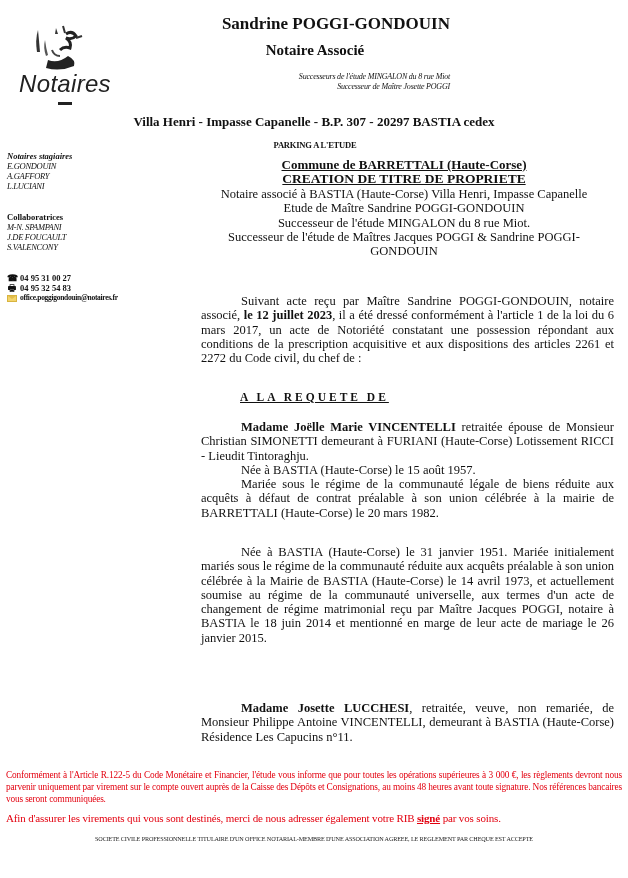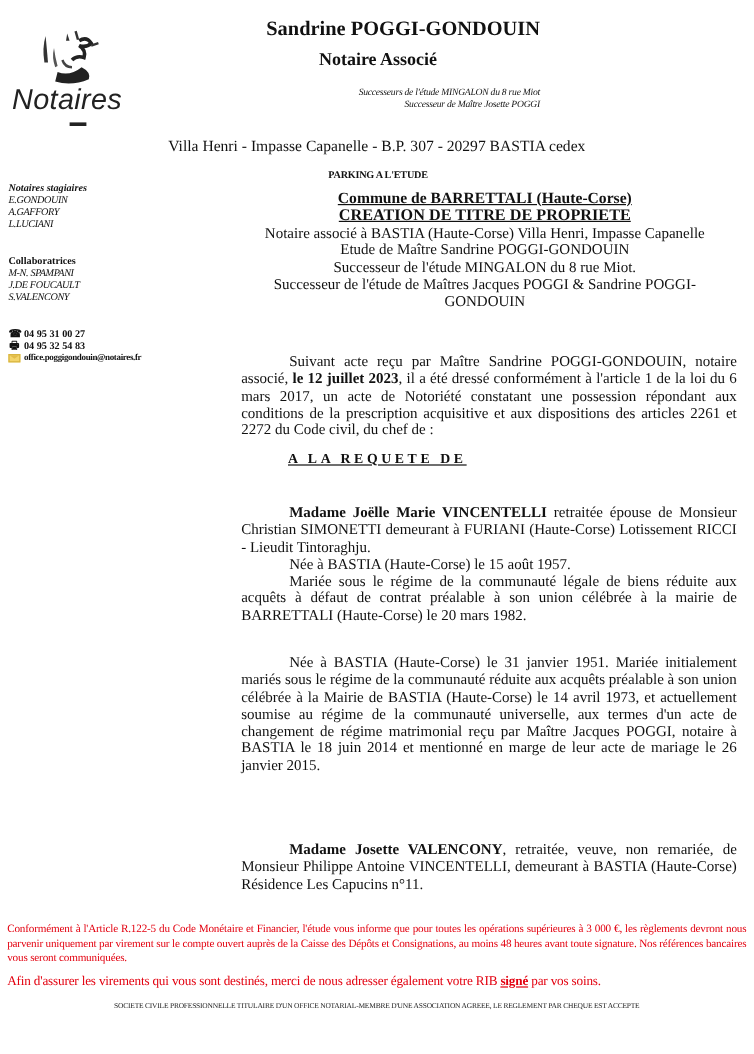--- a/index.html
+++ b/index.html
@@ -6,30 +6,30 @@
   body {
     width: 628px; height: 878px; position: relative; overflow: hidden;
     font-family: "Liberation Serif", "DejaVu Serif", serif; color: #111;
   }
   .abs { position: absolute; }
 
   
   #logo { left: 8px; top: 20px; width: 110px; height: 88px; }
   #logo svg { width: 110px; height: 88px; }
   #logo-text {
-    position: absolute; left: 2px; top: 50px; width: 110px; text-align: left;
+    position: absolute; left: 2px; top: 50px; width: 110px; text-align: center;
     font-family: "Liberation Sans", "DejaVu Sans", sans-serif; font-style: italic;
     font-size: 24px; color: #222; letter-spacing: 0.3px;
   }
 
   
   #hdr-name { left: 180px; top: 14px; width: 270px; text-align: right; font-weight: bold; font-size: 17px; }
   #hdr-title { left: 180px; top: 42px; width: 270px; text-align: center; font-weight: bold; font-size: 15px; }
   #hdr-succ { left: 180px; top: 72px; width: 270px; text-align: right; font-style: italic; font-size: 8px; line-height: 10px; letter-spacing: -0.2px; }
-  #hdr-address { left: 0; top: 114px; width: 628px; text-align: center; font-weight: normal; font-size: 13px; }
+  #hdr-address { left: 0; top: 114px; width: 628px; text-align: center; font-weight: bold; font-size: 13px; }
   #hdr-parking { left: 180px; top: 140px; width: 270px; text-align: center; font-weight: bold; font-size: 8.5px; letter-spacing: -0.2px; }
 
   
   #sidebar { left: 7px; top: 151px; width: 130px; font-size: 8.5px; line-height: 10px; }
   .sb-head { font-weight: bold; font-style: italic; }
   .sb-head.plain { font-style: normal; }
   .sb-item { font-style: italic; letter-spacing: -0.3px; font-family: Liberation Serif, serif; }
   .sb-gap { height: 21px; }
   .sb-gap2 { height: 21px; }
   .sb-contact { font-weight: bold; display: flex; align-items: center; gap: 3px; }
@@ -40,21 +40,21 @@
     border-left: 4px solid transparent; border-right: 4px solid transparent; border-top: 3px solid #e2bc4a; }
 
   
   #title-block { left: 180px; top: 158px; width: 448px; text-align: center; font-size: 12.5px; line-height: 14.4px; }
   .tb-bold { font-weight: bold; text-decoration: underline; font-size: 13px; }
 
   
   .body-p { left: 201px; width: 413px; font-size: 12.5px; line-height: 14.3px; text-align: justify; }
   .indent { text-indent: 40px; }
   b { font-weight: bold; }
-  #requete { left: 240px; top: 377px; font-weight: bold; text-decoration: underline; font-size: 11.5px; letter-spacing: 3px; }
+  #requete { left: 240px; top: 391px; font-weight: bold; text-decoration: underline; font-size: 11.5px; letter-spacing: 3px; }
 
   
   .red { color: #e3000f; }
   #foot-notice { left: 6px; top: 769px; width: 616px; font-size: 9.3px; line-height: 12px; text-align: justify; letter-spacing: -0.15px; }
   #foot-rib { left: 6px; top: 812px; width: 616px; font-size: 11px; line-height: 12px; letter-spacing: -0.15px; }
   #foot-rib u { font-weight: bold; }
   #foot-scp { left: 0; top: 835px; width: 628px; text-align: center; font-size: 6.2px; letter-spacing: -0.15px; color: #222; }
 </style>
 </head>
 <body>
@@ -127,20 +127,20 @@
   <div class="indent"><b>Madame Joëlle Marie VINCENTELLI</b><span> retraitée épouse de Monsieur Christian SIMONETTI demeurant à FURIANI (Haute-Corse) Lotissement RICCI - Lieudit Tintoraghju.</span></div>
   <div class="indent">Née à BASTIA (Haute-Corse) le 15 août 1957.</div>
   <div class="indent">Mariée sous le régime de la communauté légale de biens réduite aux acquêts à défaut de contrat préalable à son union célébrée à la mairie de BARRETTALI (Haute-Corse) le 20 mars 1982.</div>
 </div>
 
 <div class="abs body-p" style="top:545px;">
   <div class="indent">Née à BASTIA (Haute-Corse) le 31 janvier 1951. Mariée initialement mariés sous le régime de la communauté réduite aux acquêts préalable à son union célébrée à la Mairie de BASTIA (Haute-Corse) le 14 avril 1973, et actuellement soumise au régime de la communauté universelle, aux termes d'un acte de changement de régime matrimonial reçu par Maître Jacques POGGI, notaire à BASTIA le 18 juin 2014 et mentionné en marge de leur acte de mariage le 26 janvier 2015.</div>
 </div>
 
 <div class="abs body-p" style="top:701px;">
-  <div class="indent"><b>Madame Josette VALENCONY</b><span>, retraitée, veuve, non remariée, de Monsieur Philippe Antoine VINCENTELLI, demeurant à BASTIA (Haute-Corse) Résidence Les Capucins n°11.</span></div>
+  <div class="indent"><b>Madame Josette LUCCHESI</b><span>, retraitée, veuve, non remariée, de Monsieur Philippe Antoine VINCENTELLI, demeurant à BASTIA (Haute-Corse) Résidence Les Capucins n°11.</span></div>
 </div>
 
 <div id="foot-notice" class="abs red">Conformément à l'Article R.122-5 du Code Monétaire et Financier, l'étude vous informe que pour toutes les opérations supérieures à 3 000 €, les règlements devront nous parvenir uniquement par virement sur le compte ouvert auprès de la Caisse des Dépôts et Consignations, au moins 48 heures avant toute signature. Nos références bancaires vous seront communiquées.</div>
 <div id="foot-rib" class="abs red">
   <span>Afin d'assurer les virements qui vous sont destinés, merci de nous adresser également votre RIB </span><u>signé</u><span> par vos soins.</span>
 </div>
 <div id="foot-scp" class="abs">SOCIETE CIVILE PROFESSIONNELLE TITULAIRE D'UN OFFICE NOTARIAL-MEMBRE D'UNE ASSOCIATION AGREEE, LE REGLEMENT PAR CHEQUE EST ACCEPTE</div>
 
 </body></html>

